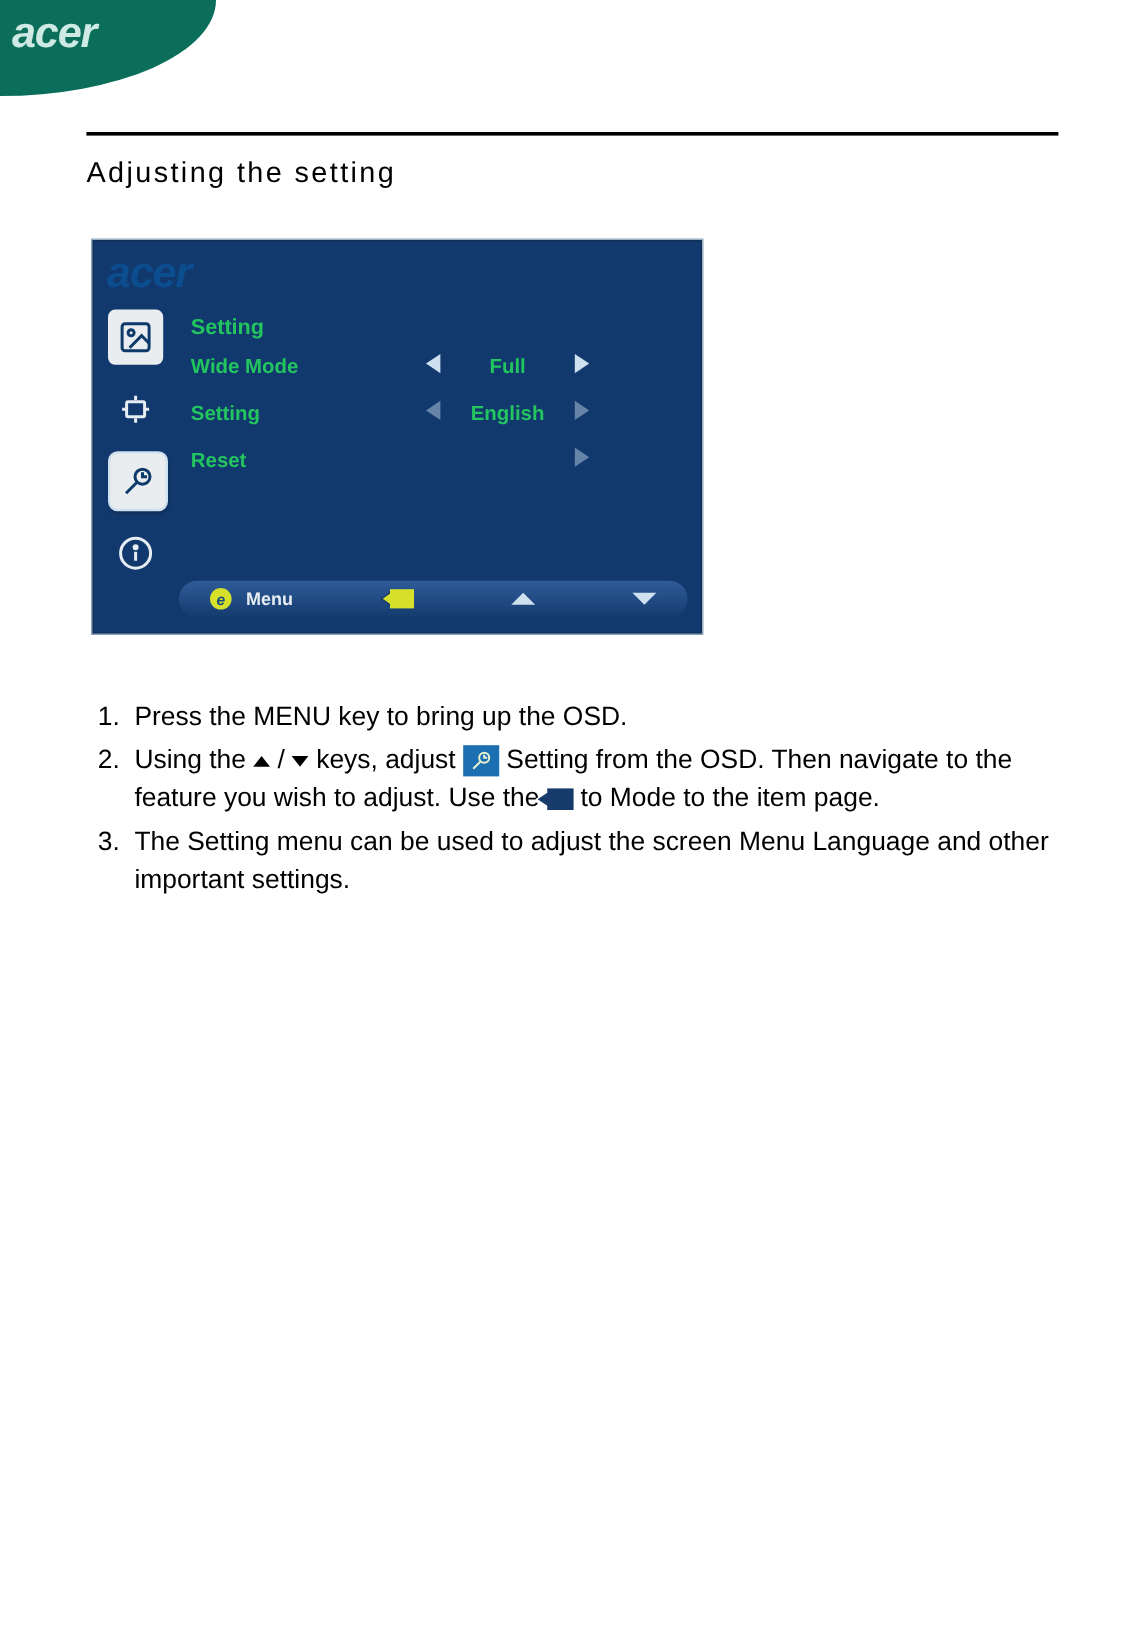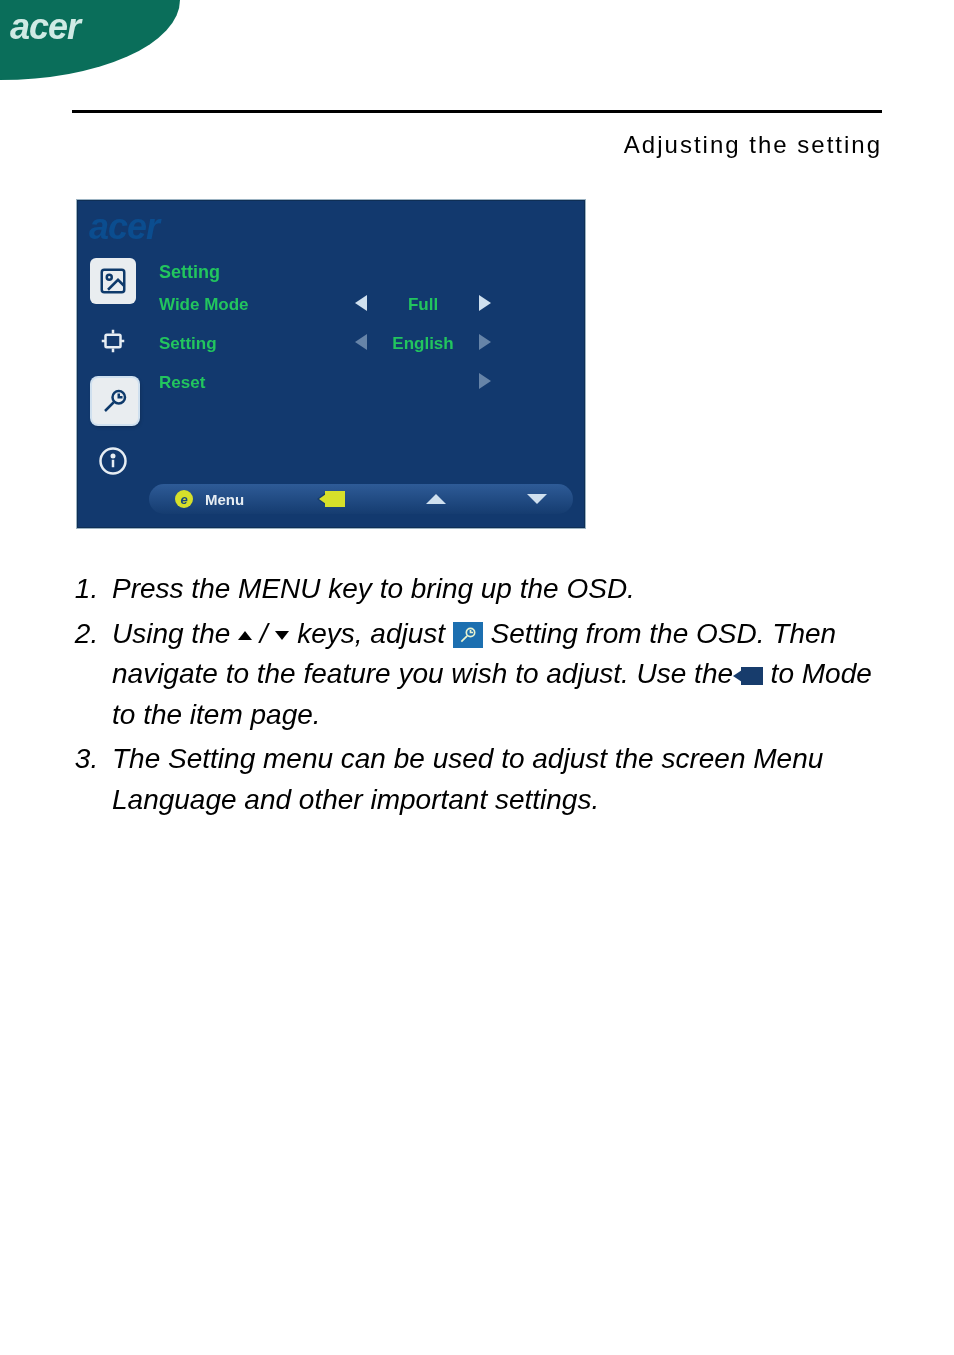--- a/index.html
+++ b/index.html
@@ -34,21 +34,20 @@
   }
   .rule {
     border-top: 3px solid #000;
     margin-bottom: 18px;
   }
   .title {
     font-size: 24px;
     letter-spacing: 2px;
     font-weight: 400;
     margin-bottom: 40px;
-    text-align: right;
   }
 
   .osd {
     width: 508px;
     margin-left: 4px;
     background: #12396e;
     border: 1px solid #9cb3c2;
     box-shadow: inset 0 0 0 1px #0f2f55;
     padding-bottom: 0;
   }
@@ -95,21 +94,21 @@
     color: #22c55e;
     font-weight: bold;
     font-size: 17px;
   }
   .osd-heading {
     margin: 2px 0 12px 0;
     font-size: 18px;
   }
   .row {
     display: flex;
-    align-items: flex-start;
+    align-items: center;
     margin-bottom: 18px;
   }
   .row .label { flex: 0 0 190px; }
   .tri {
     width: 0; height: 0;
     display: inline-block;
   }
   .tri.left {
     border-top: 8px solid transparent;
     border-bottom: 8px solid transparent;
@@ -171,25 +170,24 @@
     border-right: 10px solid transparent;
     border-bottom: 10px solid #cfe0ef;
   }
   .tri.down {
     border-left: 10px solid transparent;
     border-right: 10px solid transparent;
     border-top: 10px solid #cfe0ef;
   }
 
   ol.steps {
-    margin: 40px 0 0 -6px;
+    margin: 52px 0 0 -6px;
     padding-left: 40px;
-    font-size: 28px;
+    font-size: 22px;
     line-height: 1.45;
-    font-style: italic;
   }
   ol.steps li { margin-bottom: 4px; padding-left: 6px; }
 
   .inline-tri-up, .inline-tri-down {
     display:inline-block;
     width:0;height:0;
     vertical-align: middle;
   }
   .inline-tri-up { border-left:7px solid transparent;border-right:7px solid transparent;border-bottom:9px solid #000; }
   .inline-tri-down { border-left:7px solid transparent;border-right:7px solid transparent;border-top:9px solid #000; }

